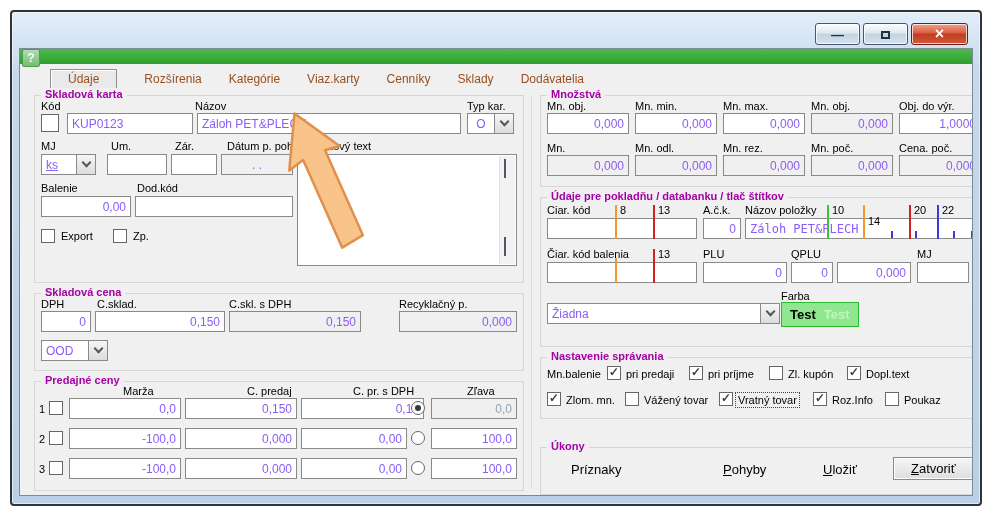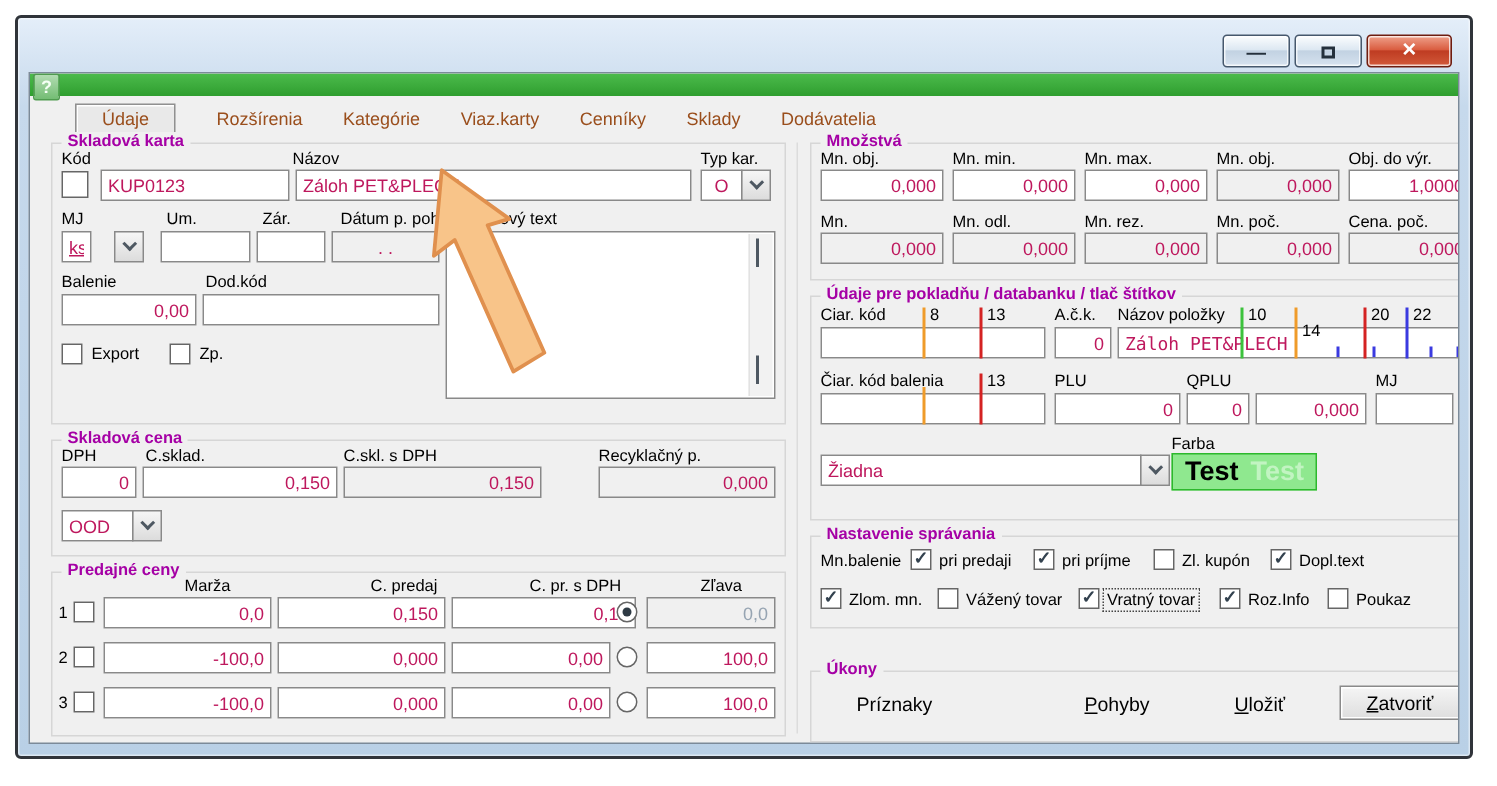--- a/index.html
+++ b/index.html
@@ -42,21 +42,21 @@
   .panel { position:absolute; top:46px; }
   .panel-left  { left:14px;  width:492px; height:398px; }
   .panel-right { left:520px; width:446px; height:400px; }
 
   .grp { position:absolute; left:0; right:2px; border:1px solid #d6d6d6; }
   .leg { position:absolute; top:-8px; left:6px; padding:0 4px; background:#f0f0f0;
          color:#a500a5; font-weight:bold; font-size:11px; white-space:nowrap; z-index:2; }
   .lb { position:absolute; font-size:11px; color:#000; white-space:nowrap; }
 
   .in { position:absolute; height:21px; border:1px solid #898989; background:#fff;
-        font:12px "Liberation Sans",sans-serif; padding:0 4px; color:#be185d; outline:none; }
+        font:12px "Liberation Sans",sans-serif; padding:0 4px; color:#8b5cf6; outline:none; }
   .num { text-align:right; }
   .ro  { background:#f0f0f0; }
   .dim { color:#96a4b2; }
   .mono { font-family:"DejaVu Sans Mono",monospace; font-size:12px; }
   .ctr { text-align:center; }
 
   .cbtn { position:absolute; width:20px; height:21px; border:1px solid #898989;
           background:linear-gradient(#f6f6f6,#dcdcdc); display:flex; align-items:center; justify-content:center; }
   .chev { width:7px; height:7px; border-left:2px solid #4e5862; border-bottom:2px solid #4e5862;
           transform:rotate(-45deg); margin-top:-4px; }
@@ -73,21 +73,21 @@
   .cblabel.focused { outline:1px dotted #444; }
 
   .ta { position:absolute; background:#fff; border:1px solid #898989; }
   .sbar { position:absolute; top:1px; bottom:1px; right:1px; width:16px; background:#f2f2f2; border-left:1px solid #e2e2e2; }
   .sbar .a { position:absolute; left:4px; }
 
   .vmark { position:absolute; width:2px; z-index:2; }
   .vnum  { position:absolute; font-size:11px; color:#000; z-index:2; }
   .vtick { position:absolute; width:2px; height:7px; z-index:2; }
 
-  .farba { position:absolute; border:1px solid #2db82d; background:#8fe88f; font-size:18px; font-weight:bold;
+  .farba { position:absolute; border:1px solid #2db82d; background:#8fe88f; font-size:13px; font-weight:bold;
            display:flex; align-items:center; gap:8px; padding:0 8px; }
   .farba .t2 { color:#c2f4c2; }
 
   .flatbtn { position:absolute; background:none; border:none; font:13px "Liberation Sans",sans-serif; color:#000; white-space:nowrap; }
   .u { text-decoration:underline; }
   .defbtn { position:absolute; font:13px "Liberation Sans",sans-serif; border:1px solid #8a8a8a;
             background:linear-gradient(#f5f5f5,#dedede); padding:3px 17px; box-shadow:inset 0 0 0 1px #fff; white-space:nowrap; }
 
   .hdr { position:absolute; font-size:11px; color:#000; white-space:nowrap; }
   .arrow-ov { position:absolute; left:240px; top:48px; width:130px; height:170px; z-index:10; pointer-events:none; }
@@ -144,21 +144,21 @@
         <span class="cbtn" style="left:459px; top:17px;">
             <span class="chev"></span>
           </span>
 
         <span class="lb" style="left:6px; top:44px;">MJ</span>
         <span class="lb" style="left:76px; top:44px;">Um.</span>
         <span class="lb" style="left:140px; top:44px;">Zár.</span>
         <span class="lb" style="left:192px; top:44px;">Dátum p. poh.</span>
         <span class="lb" style="left:264px; top:44px;">Doplnkový text</span>
 
-        <input class="in" style="left: 6px; top: 58px; width: 20px; text-decoration: underline;" value="ks">
+        <input class="in" style="left: 6px; top: 58px; width: 36px; text-decoration: underline;" value="ks">
         <span class="cbtn" style="left:41px; top:58px;">
             <span class="chev"></span>
           </span>
         <input class="in" style="left: 72px; top: 58px; width: 60px;" value="">
         <input class="in" style="left: 136px; top: 58px; width: 46px;" value="">
         <input class="in ro ctr" style="left: 186px; top: 58px; width: 72px;" value=". .">
 
         <div class="ta" style="left:262px; top:58px; width:220px; height:112px;">
           <div class="sbar">
             <span class="a" style="top:3px;"><span class="chev up"></span></span>

